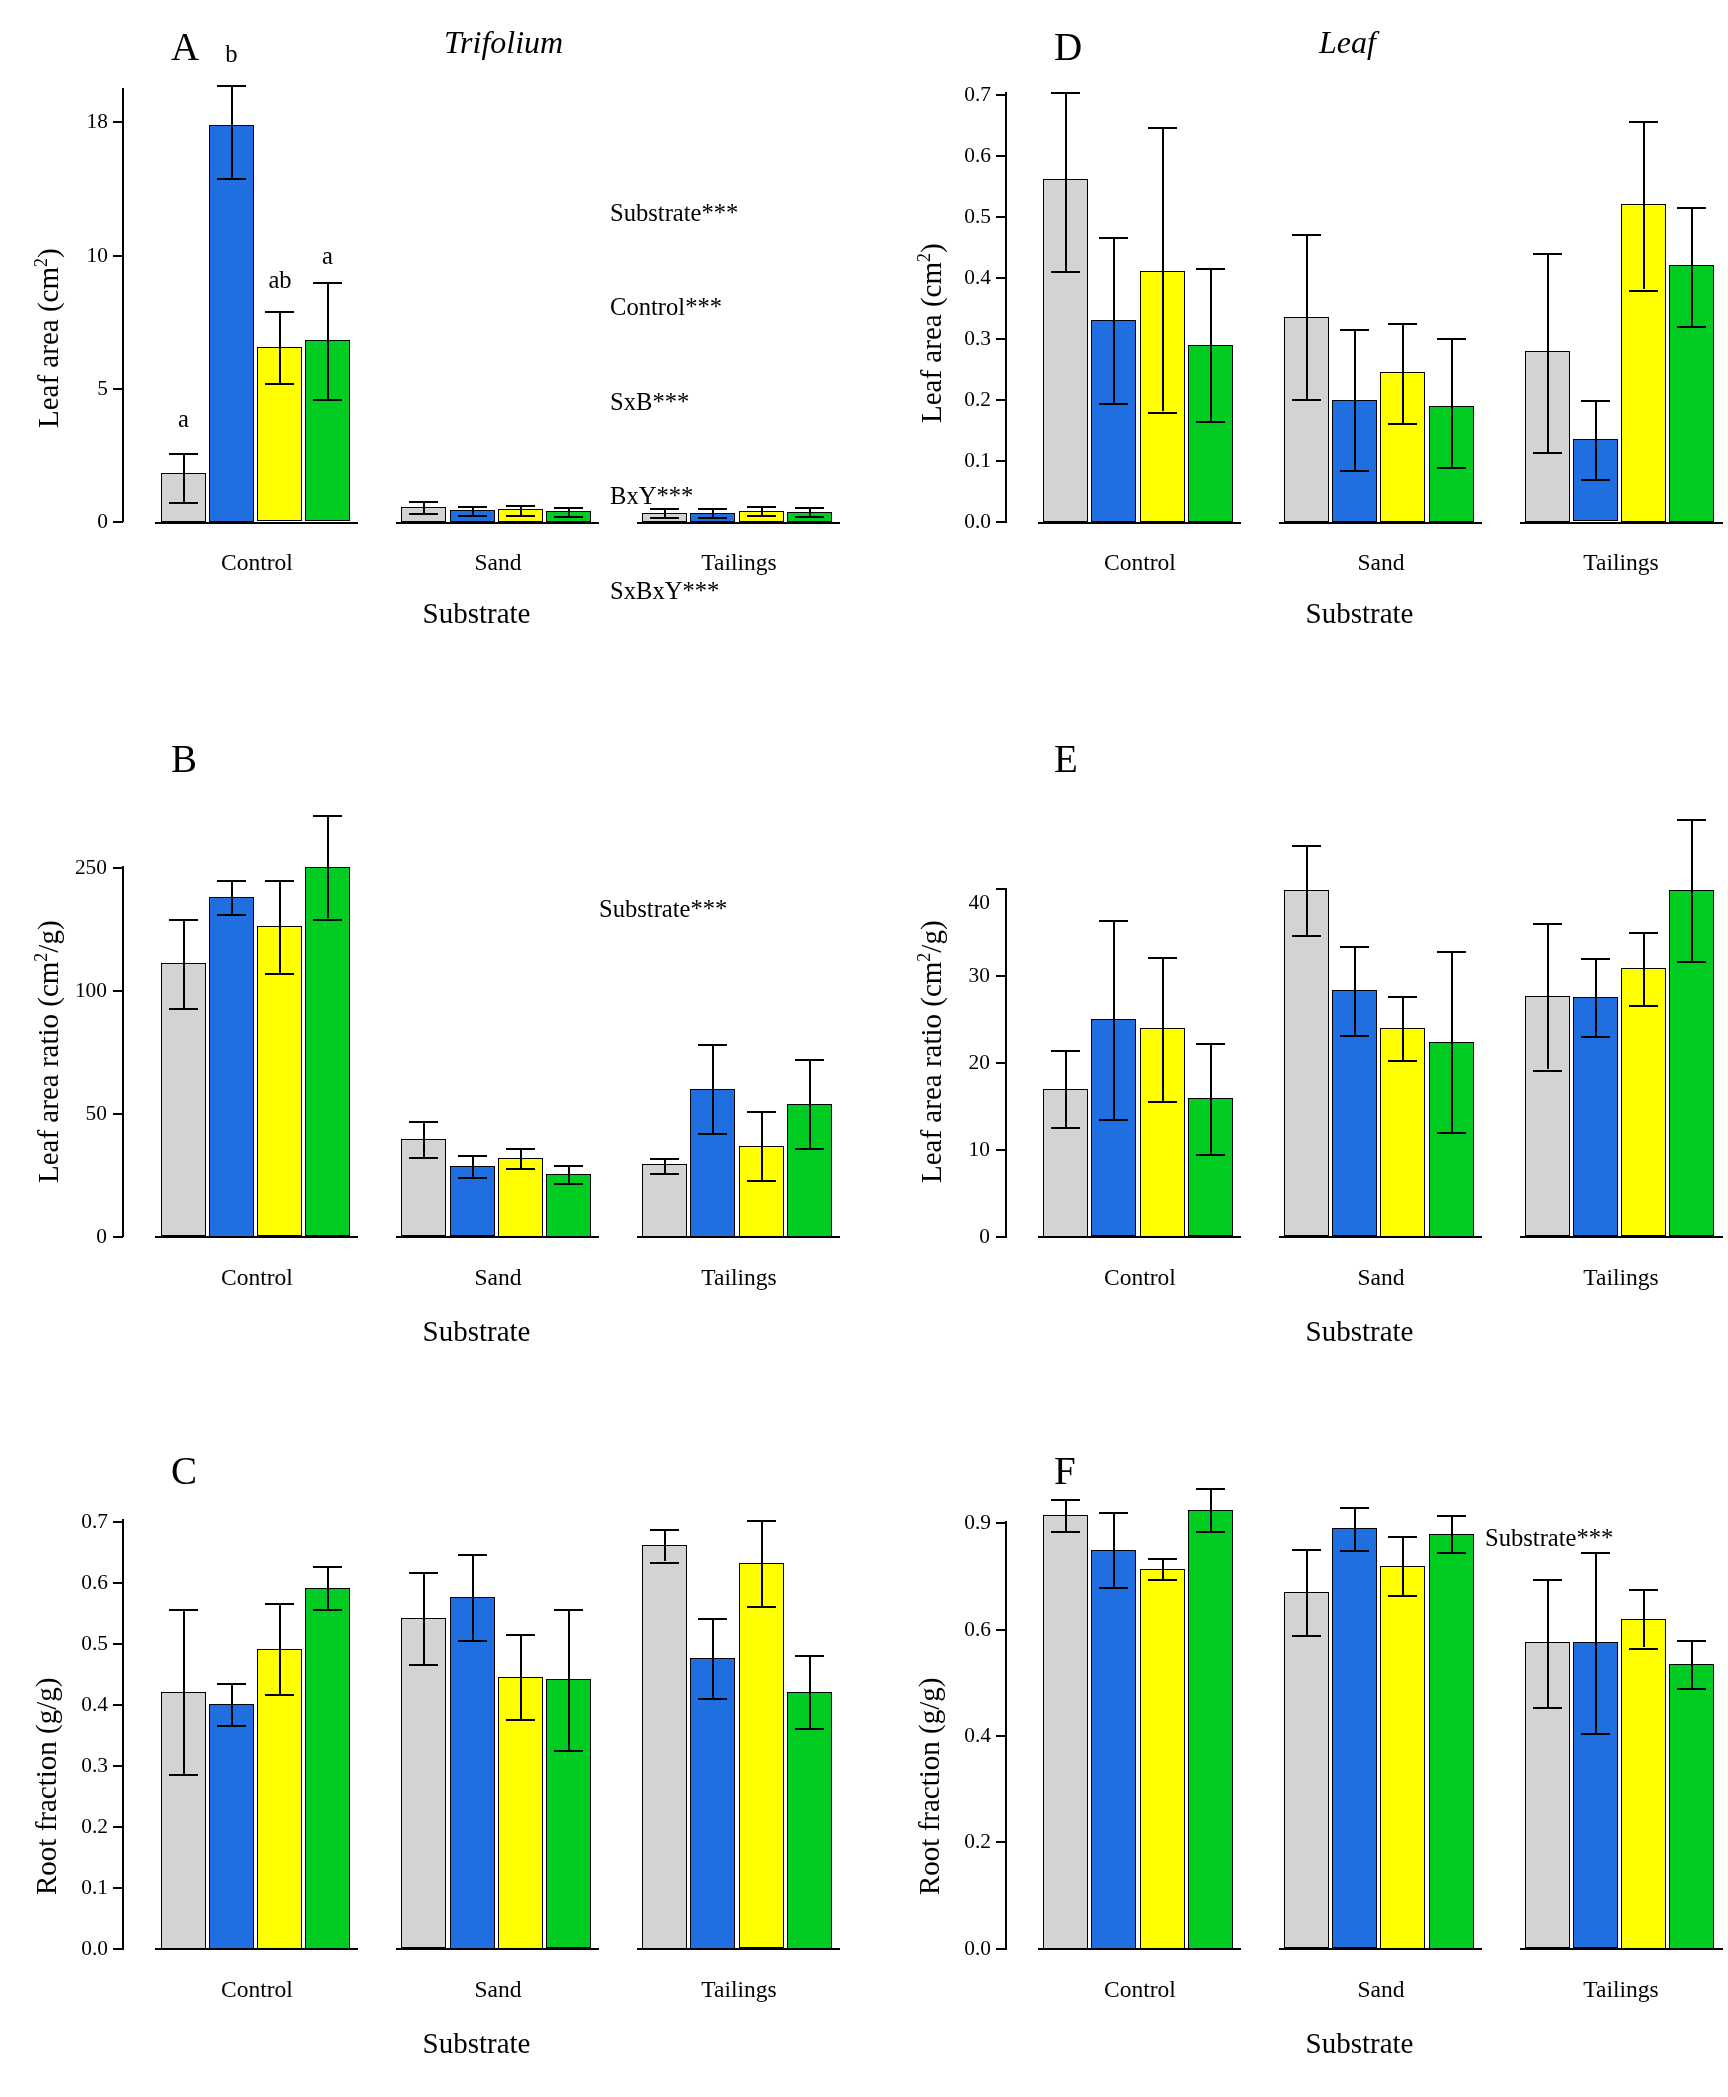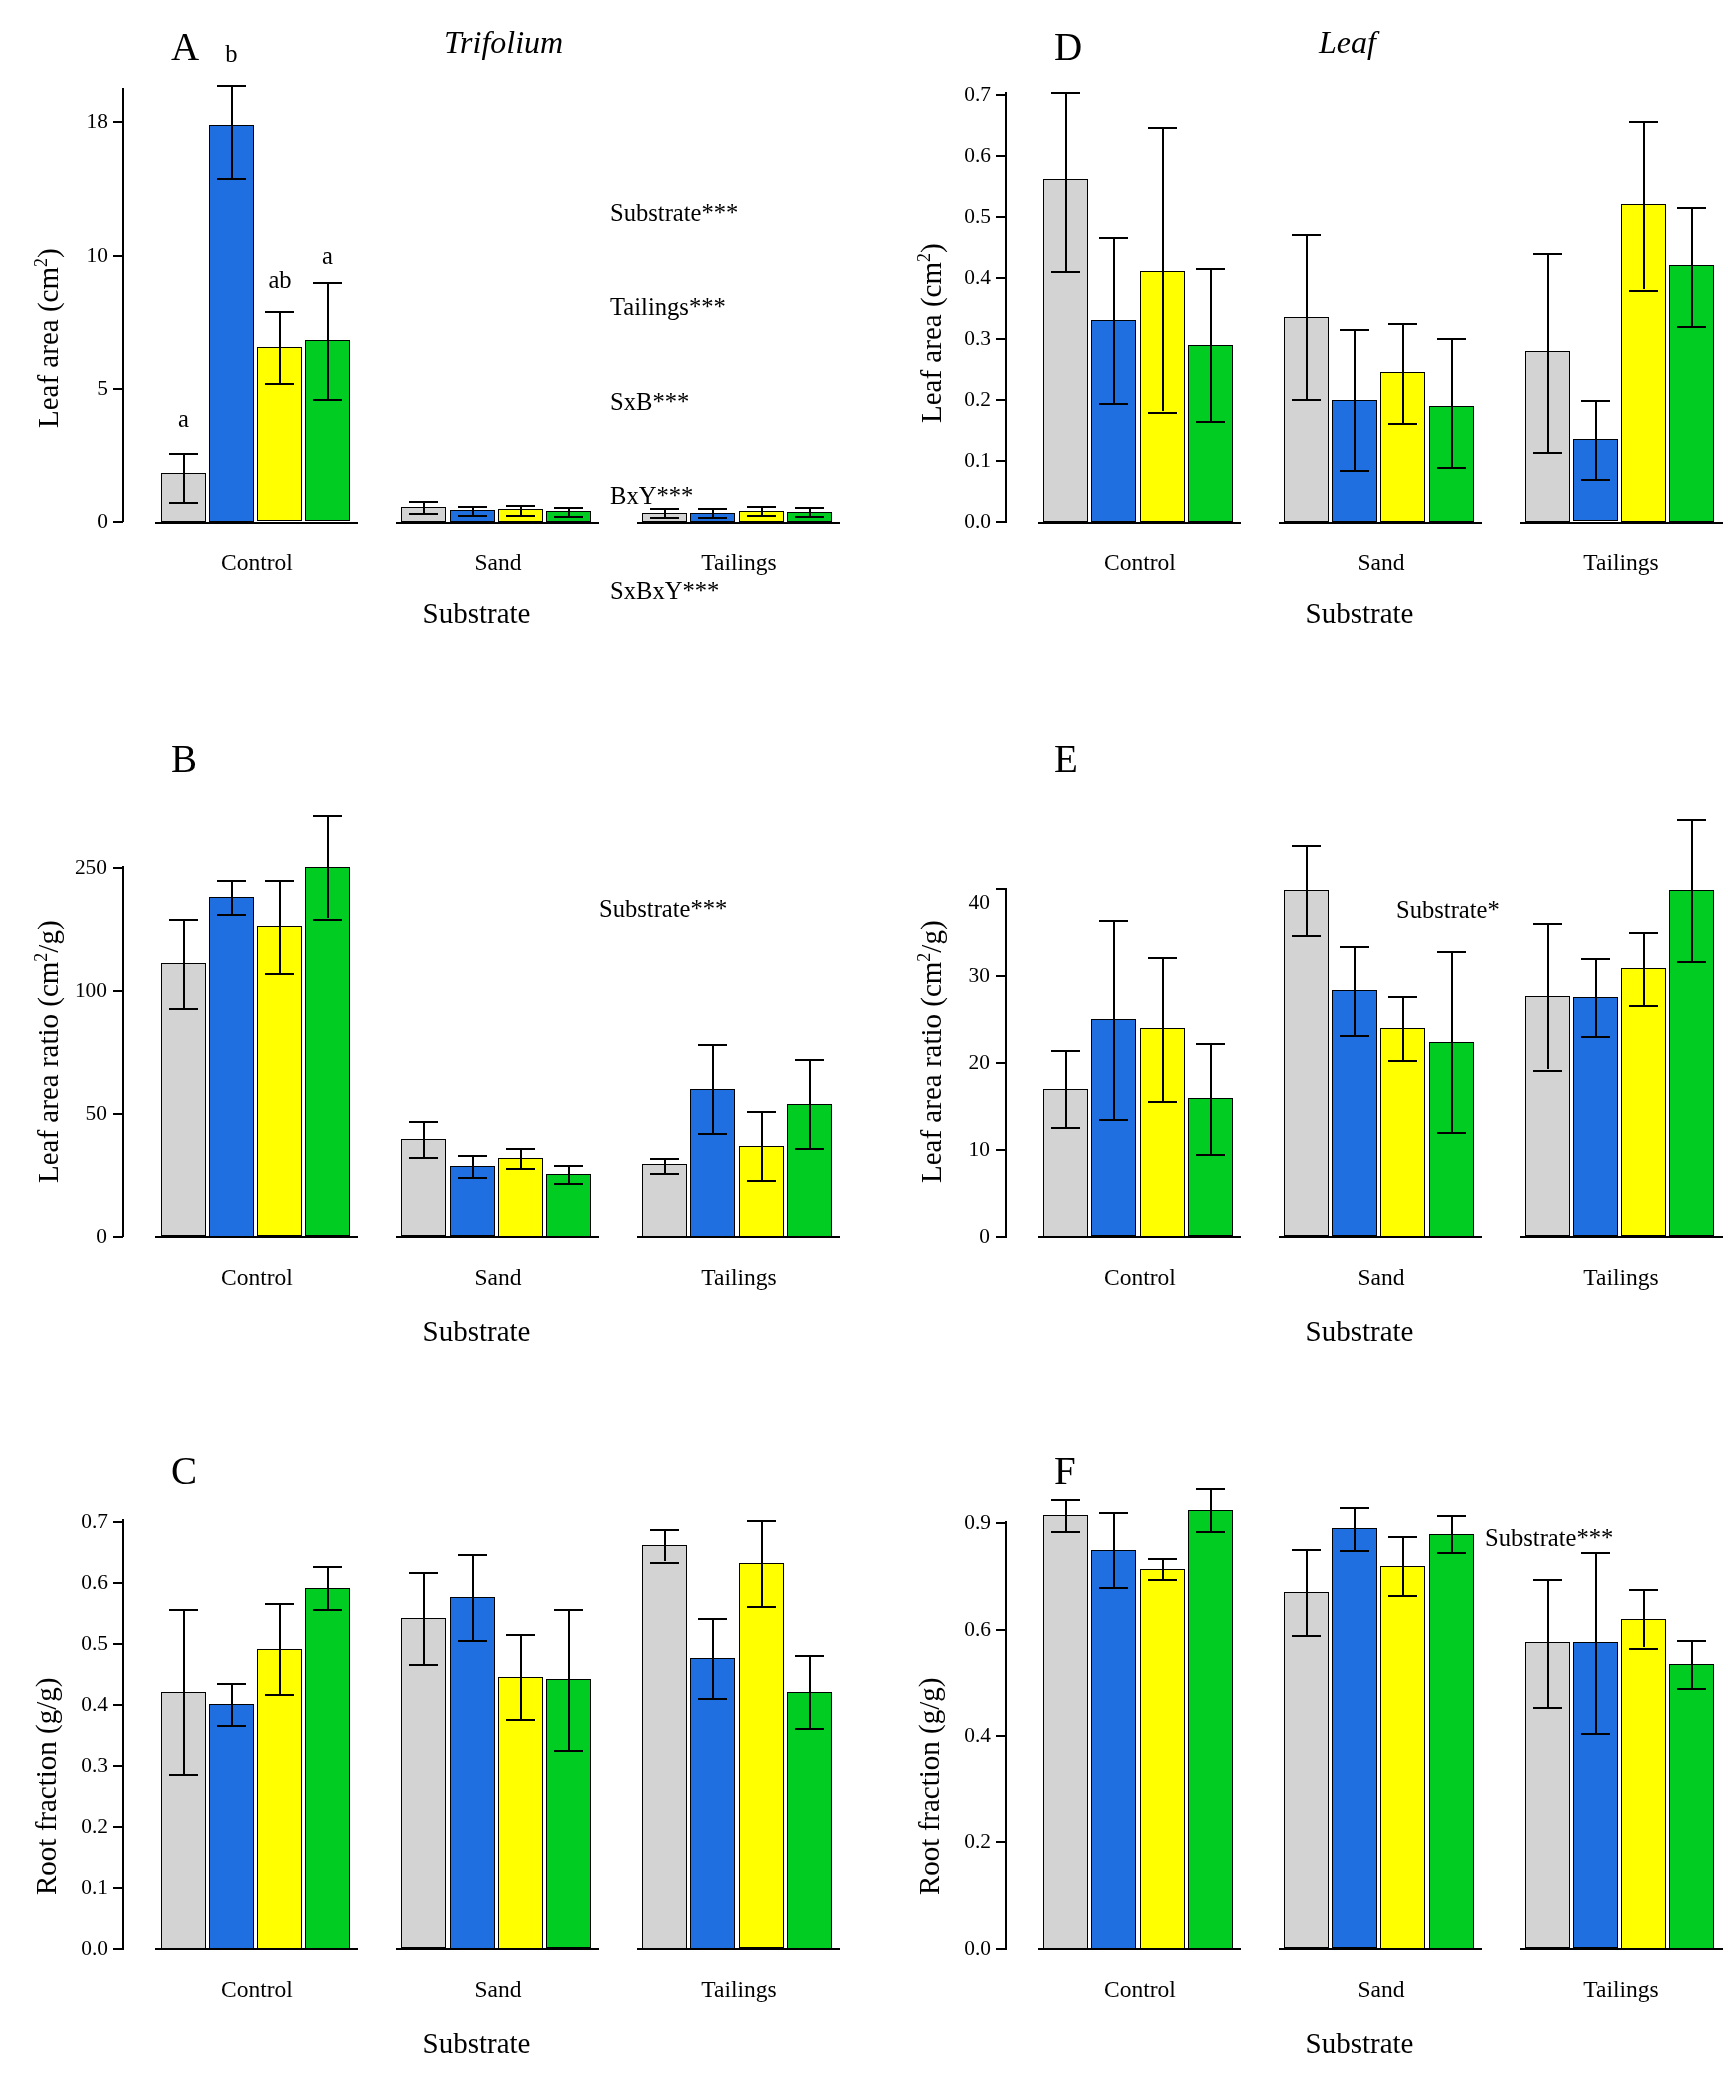--- a/index.html
+++ b/index.html
@@ -128,21 +128,21 @@
 <body>
 
 <div class="page">
 
   <div class="panel" style="left:0px; top:0px; width:856px; height:669px;">
     <div class="panel-letter" style="left:171px; top:27px;">A</div>
     <div class="panel-species" style="left:444px; top:26px;">Trifolium</div>
 
     <div class="stats-block" style="left:610px; top:134px;">
       <span class="stat-line">Substrate***</span>
-      <span class="stat-line">Tailings***</span>
+      <span class="stat-line">Control***</span>
       <span class="stat-line">SxB***</span>
       <span class="stat-line">BxY***</span>
       <span class="stat-line">SxBxY***</span>
     </div>
 
     <div class="axis-title-y" style="left:32px; top:428px;">
       <span>Leaf area (cm</span><sup>2</sup><span>)</span>
     </div>
 
     <div class="plot" style="left:0; top:0; width:856px; height:669px;">
@@ -425,23 +425,20 @@
       <div class="grouplabel" style="left:431px; top:554px; width:134px;">Sand</div>
       <div class="grouplabel" style="left:672px; top:554px; width:134px;">Tailings</div>
 
       <div class="axis-title-x" style="left:364px; top:605px; width:225px;">Substrate</div>
     </div>
   </div>
 
   <div class="panel" style="left:872px; top:712px; width:856px; height:674px;">
     <div class="panel-letter" style="left:182px; top:27px;">E</div>
 
-    <div class="stats-block" style="left:524px; top:119px;">
-      <span class="stat-line">Substrate*</span>
-    </div>
 
     <div class="axis-title-y" style="left:43px; top:471px;">
       <span>Leaf area ratio (cm</span><sup>2</sup><span>/g)</span>
     </div>
 
     <div class="plot" style="left:0; top:0; width:856px; height:674px;">
 
       <div class="axis-line" style="left:133px; top:176px; width:2.1px; height:350px;"></div>
       <div class="tick" style="left:124px; top:524px; width:9.6px; height:2.1px;"></div>
       <div class="tick" style="left:124px; top:437px; width:9.6px; height:2.1px;"></div>

